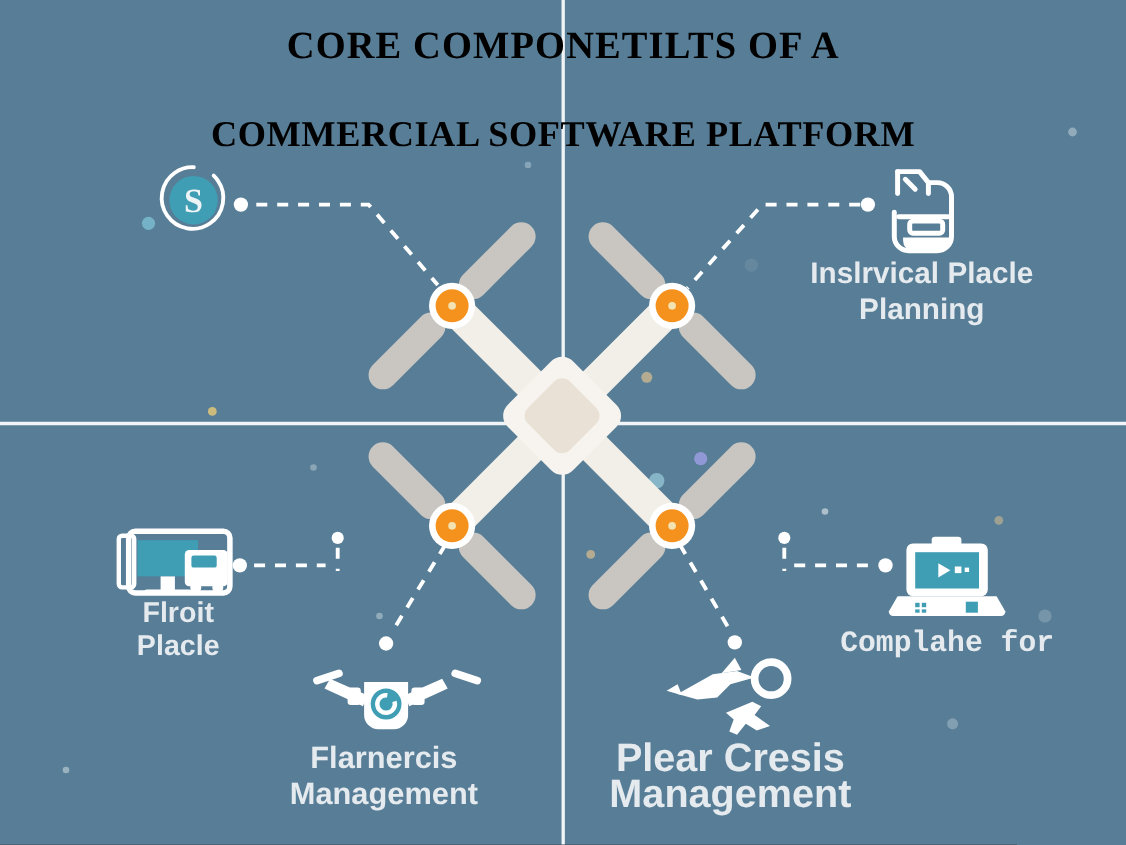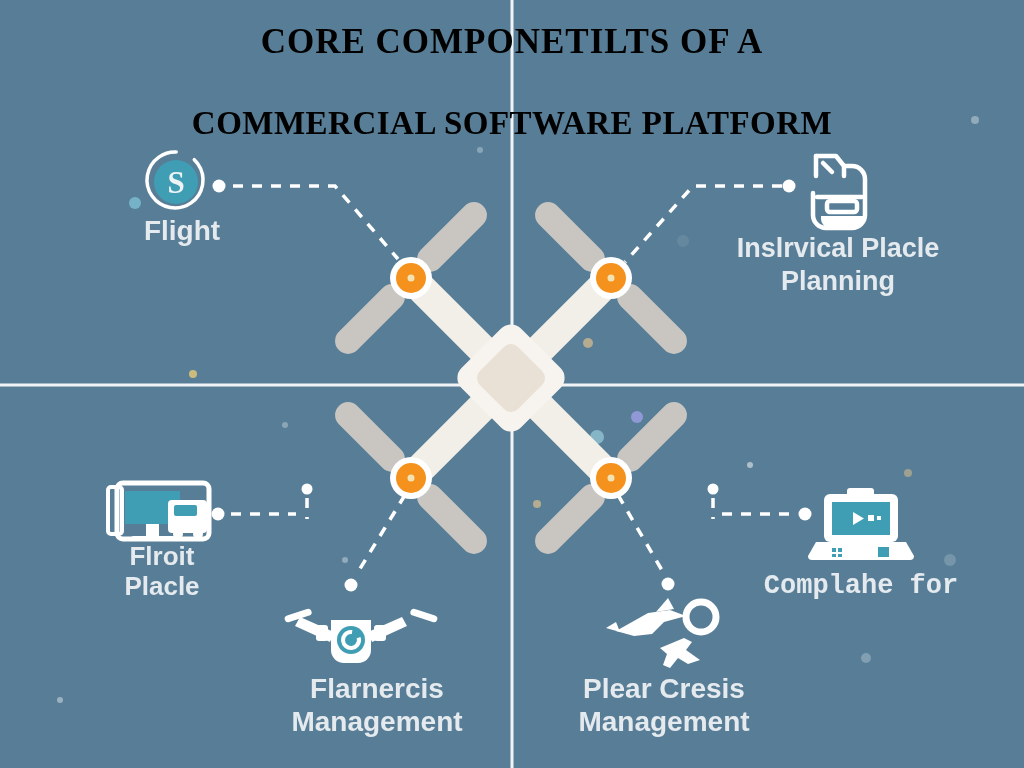--- a/index.html
+++ b/index.html
@@ -16,22 +16,22 @@
   .title-1{top:22px;font-size:35px;letter-spacing:1px;}
   .title-2{top:61px;font-size:33px;letter-spacing:0.5px;margin-top:44px;}
   .label{
     color:#e4eaee;font-weight:bold;text-align:center;
     transform:translateX(-50%);line-height:33px;white-space:nowrap;
   }
   .label div{display:block;}
   .lbl-tl{left:182px;top:214px;font-size:28px;}
   .lbl-tr{left:838px;top:232px;font-size:27px;}
   .lbl-ml{left:162px;top:541px;font-size:26px;line-height:30px;}
-  .lbl-bl{left:349px;top:672px;font-size:28px;margin-left:28px;}
-  .lbl-br{left:664px;top:672px;font-size:28px;text-align:center;}
+  .lbl-bl{left:349px;top:672px;font-size:28px;}
+  .lbl-br{left:664px;top:672px;font-size:36px;text-align:center;}
   .lbl-mr{left:861px;top:570px;font-size:27px;font-family:Liberation Mono, monospace;}
   svg text{font-family:"Liberation Serif", serif;}
 </style>
 </head>
 <body>
 
 <div class="canvas">
 
   <svg class="abs" style="left:0;top:0" width="1024" height="768" viewBox="0 0 1024 768">
 
@@ -193,21 +193,20 @@
       <rect x="838" y="548" width="4" height="4" fill="#3f9db4"></rect>
       <rect x="832" y="554" width="4" height="3" fill="#3f9db4"></rect>
       <rect x="838" y="554" width="4" height="3" fill="#3f9db4"></rect>
     </g>
   </svg>
 
   <div class="abs title title-1">CORE COMPONETILTS OF A</div>
   <div class="abs title title-2">COMMERCIAL SOFTWARE PLATFORM</div>
 
   <div class="abs label lbl-tl">
-    <div>Flight</div>
   </div>
 
   <div class="abs label lbl-tr">
     <div>Inslrvical Placle</div>
     <div>Planning</div>
   </div>
 
   <div class="abs label lbl-ml">
     <div>Flroit</div>
     <div>Placle</div>

